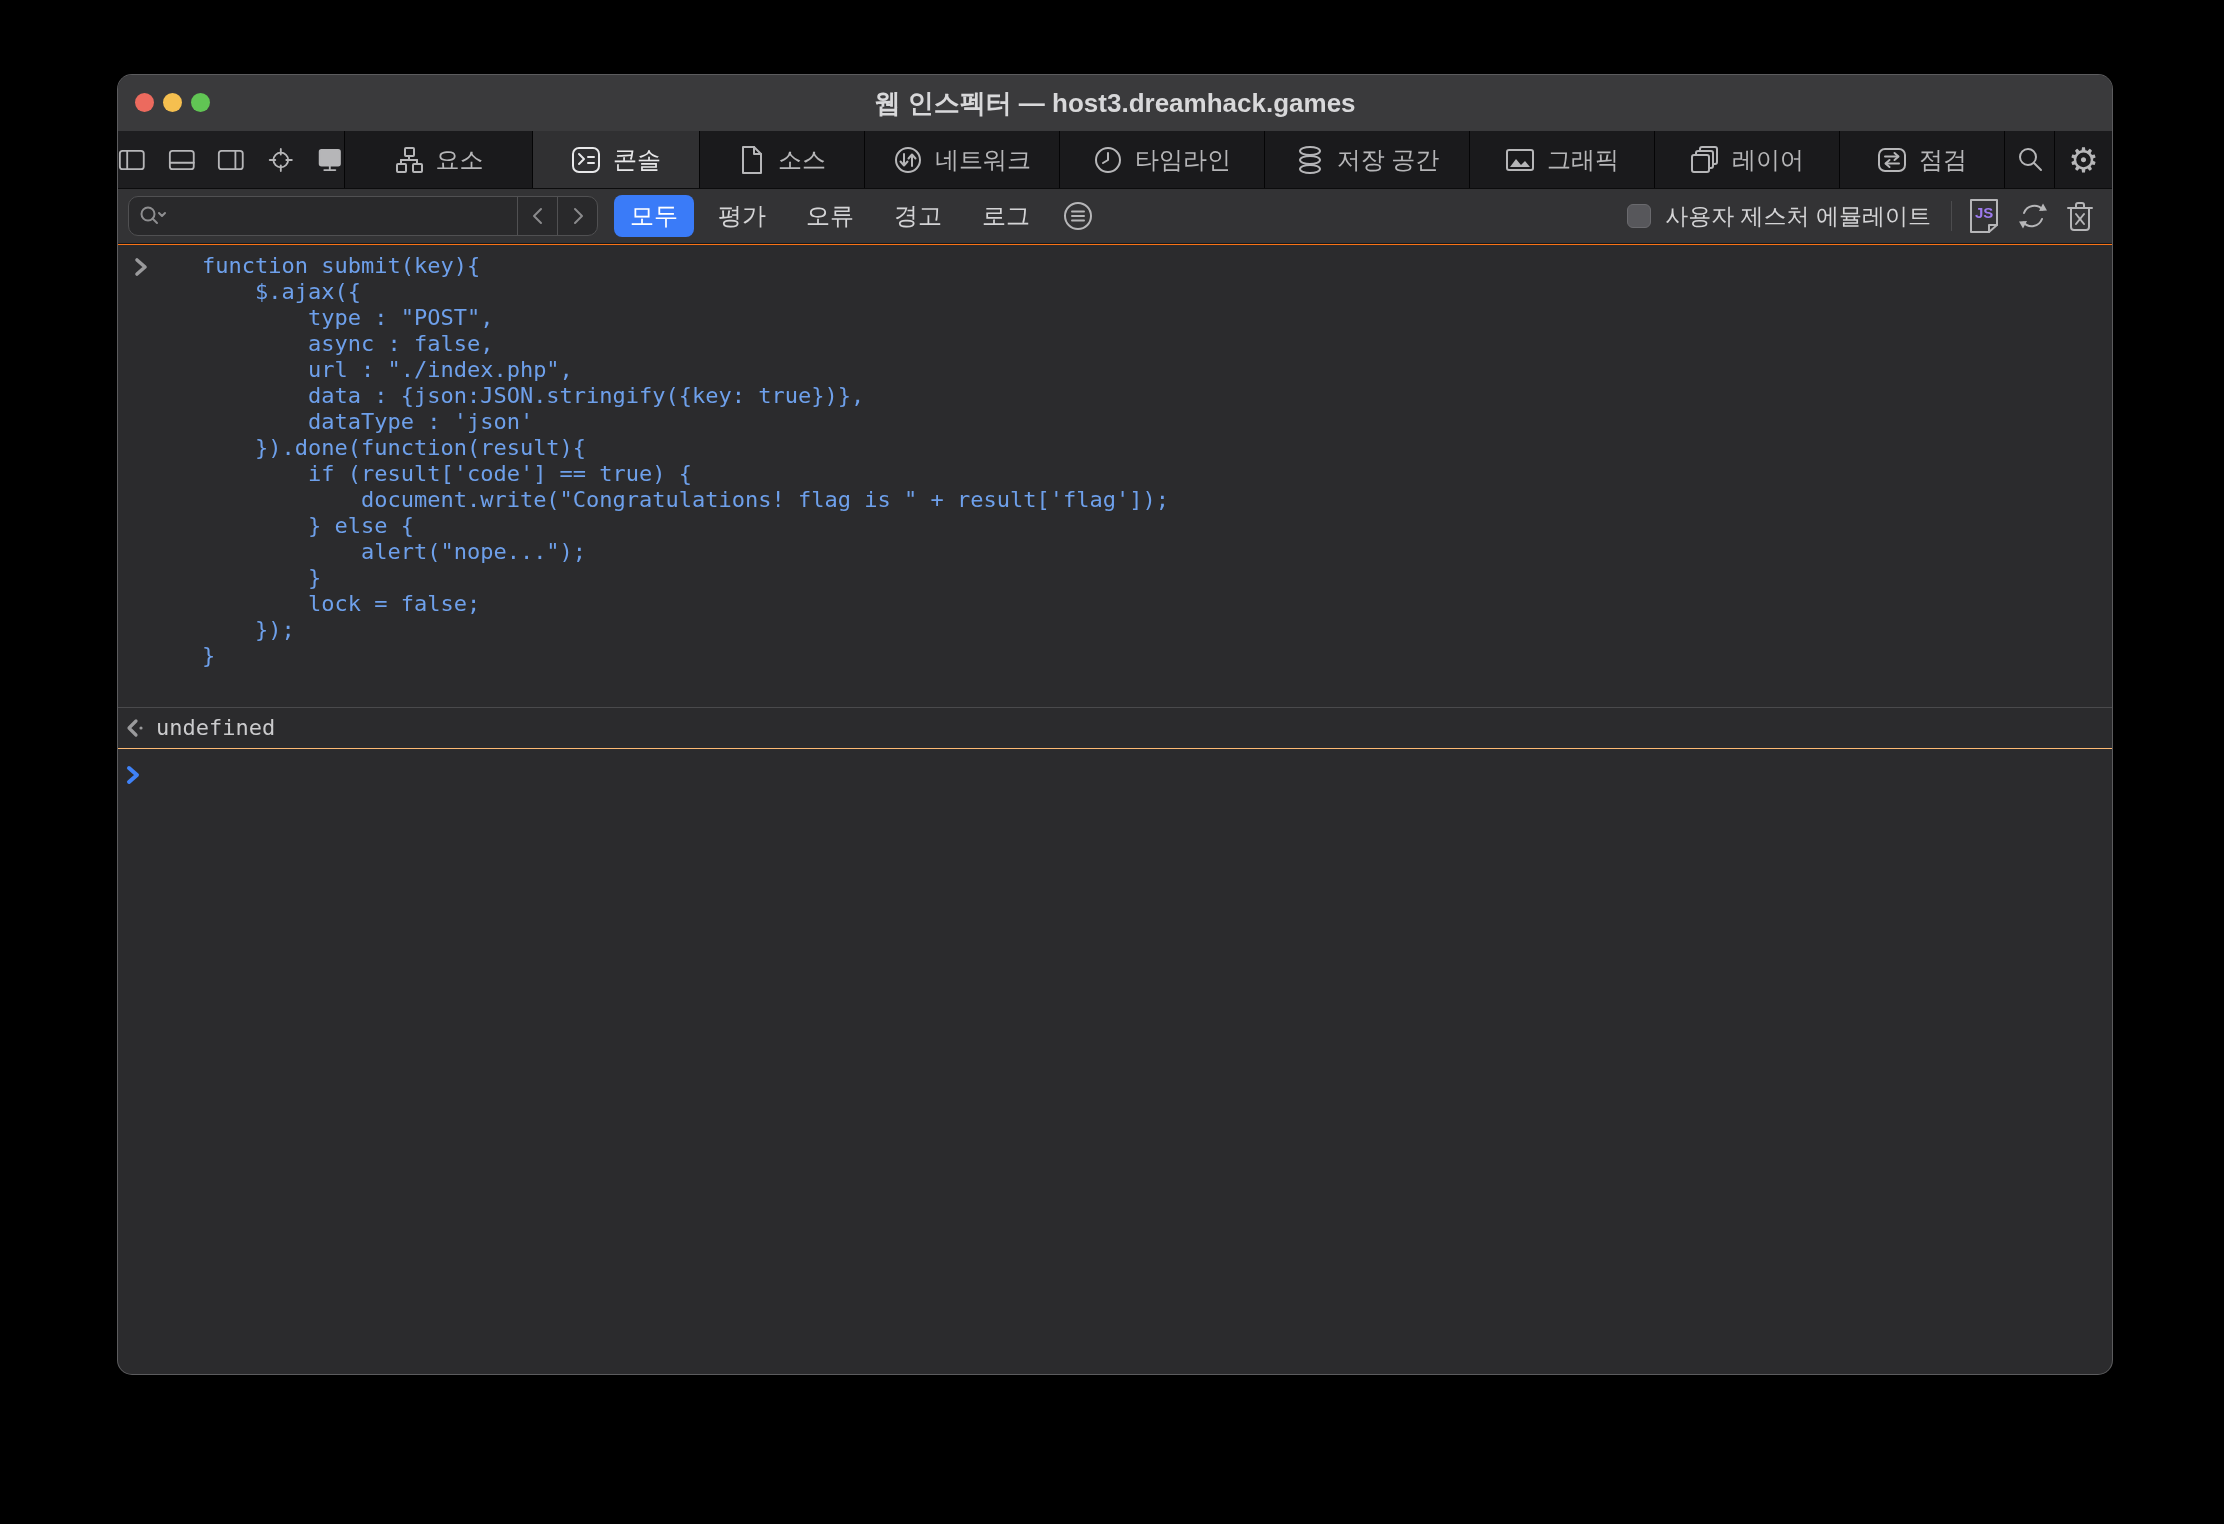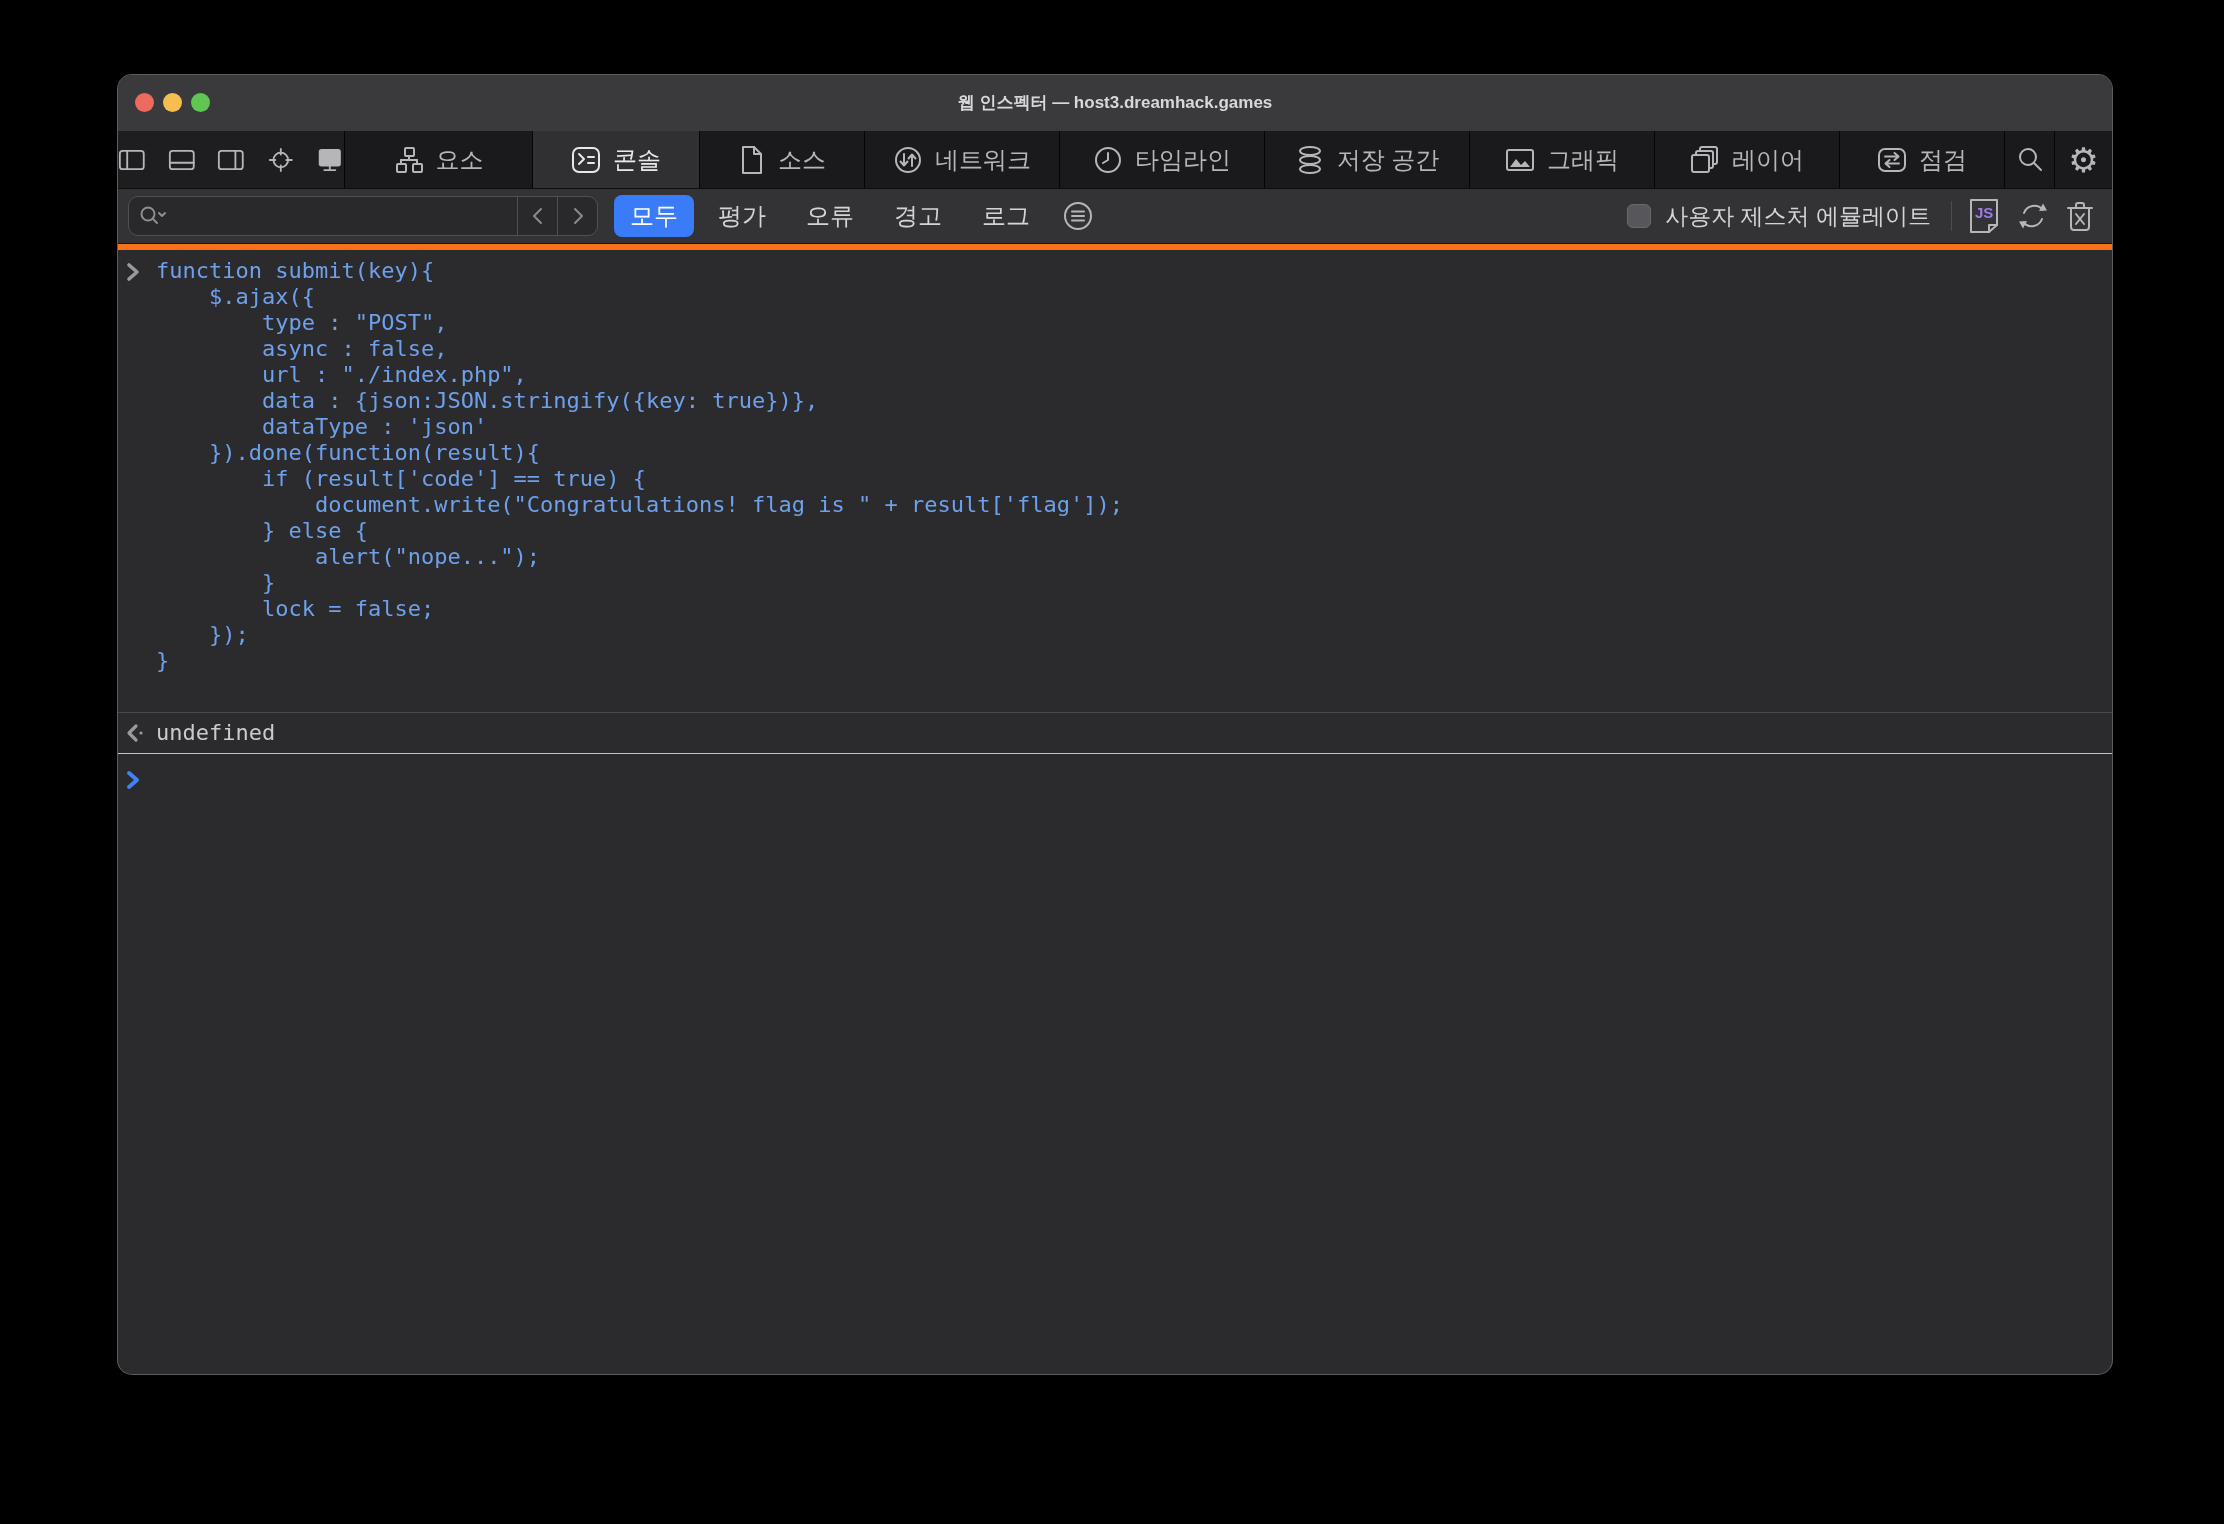--- a/index.html
+++ b/index.html
@@ -10,21 +10,21 @@
     background:#2b2b2d; border-radius:14px; overflow:hidden;
     box-shadow:0 0 0 1px #5c5c5e, 0 34px 90px rgba(0,0,0,.75);
     display:flex; flex-direction:column;
   }
 
   
   .titlebar { height:56px; flex:0 0 56px; background:#3a3a3c; position:relative; }
   .traffic { position:absolute; left:17px; top:18px; display:flex; gap:9px; }
   .traffic span { width:19px; height:19px; border-radius:50%; display:block; }
   .win-title { position:absolute; left:0; right:0; top:0; height:56px; line-height:56px;
-    text-align:center; color:#d8d8da; font-size:17px; font-weight:600; }
+    text-align:center; color:#d8d8da; font-size:26px; font-weight:600; }
 
   
   .tabbar { height:57px; flex:0 0 57px; background:#141416; display:flex; color:#b6b6b8; }
   .tabcell { display:flex; align-items:center; justify-content:center; gap:12px;
     border-right:1px solid #050506; background:#1a1a1c; font-size:24px; }
   .tabcell.icons-group { background:#1e1e20; gap:22px; }
   .tabcell.selected { background:#303032; color:#e8e8ea; }
   .icon-svg { stroke:currentColor; fill:none; stroke-width:2; stroke-linecap:round; stroke-linejoin:round; display:block; }
   .gear-glyph { font-size:34px; line-height:34px; color:#b6b6b8; }
 
@@ -46,21 +46,21 @@
   .vdiv { width:1px; height:30px; background:#4c4c4e; }
   .rt-icon { color:#b6b6b8; display:flex; align-items:center; }
 
   
   .output { flex:1 1 auto; background:#323234; position:relative; }
   .cleared-msg { position:absolute; bottom:12px; left:0; right:0; text-align:center;
     color:#98989b; font-size:24px; }
 
   
   .mono { font-family:"DejaVu Sans Mono","Liberation Mono",monospace; font-size:22px; }
-  .command { background:#2b2b2d; border-top:6px solid #f97316; padding:8px 0; display:flex; }
+  .command { background:#2b2b2d; border-top:1px solid #f97316; padding:8px 8px; display:flex;gap:38px; }
   .gutter { flex:0 0 38px; padding-left:7px; padding-top:3px; }
   .code-lines { color:#6ea0eb; line-height:26px; }
   .code-line { white-space:pre; }
   .resultrow { flex:0 0 42px; background:#2b2b2d; border-top:1px solid #4a4a4c; border-bottom:1px solid #fdba74;
     display:flex; align-items:center;margin-top:30px; }
   .result-text { color:#cbcbcd; line-height:26px; }
   .promptrow { flex:0 0 51px; background:#2b2b2d; display:flex; align-items:center; }
 </style>
 </head>
 <body>

